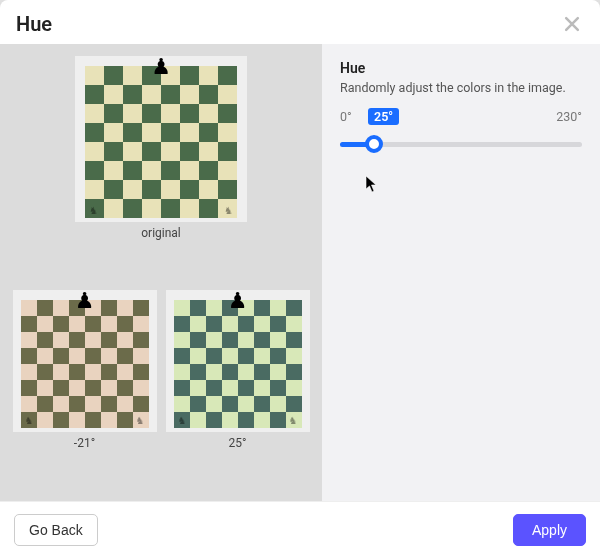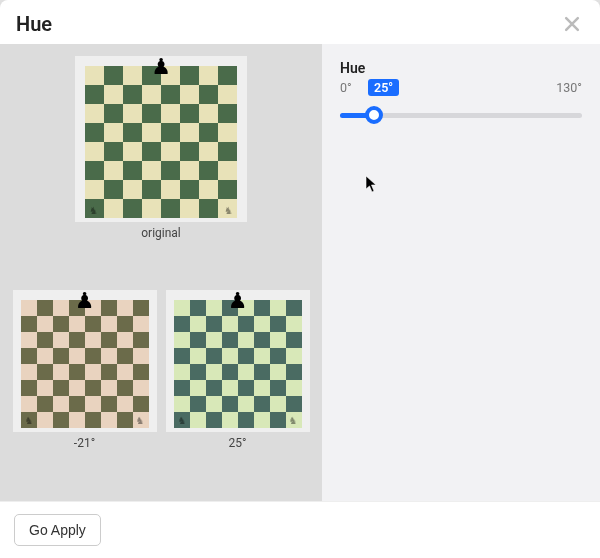--- a/index.html
+++ b/index.html
@@ -505,37 +505,39 @@
                 <span class="corner-icon" style="right:4px">♞</span>
               </div>
           </div>
           <div class="preview-caption">25°</div>
         </div>
       </div>
     </div>
 
     <div class="settings-panel">
       <div class="setting-title">Hue</div>
+      <div class="setting-desc">Randomly adjust the colors in the image.</div>
       <div class="slider-labels">
         <span class="range-end">0°</span>
         <span class="value-badge">25°</span>
-        <span class="range-end">130°</span>
+        <span class="range-end">230°</span>
       </div>
       <div class="slider-wrap">
         <div class="slider-track"></div>
         <div class="slider-fill"></div>
         <div class="slider-thumb"></div>
       </div>
 
       <div class="cursor-arrow">
         <svg viewBox="0 0 14 18">
             <path d="M1 1 L1 14 L4.5 11 L7 17 L9 16 L6.5 10 L11 10 Z" fill="#000" stroke="#fff" stroke-width="0.6"></path>
           </svg>
       </div>
     </div>
 
   </div>
 
   <div class="footer">
-    <button class="btn">Go Apply</button>
+    <button class="btn">Go Back</button>
+    <button class="btn primary">Apply</button>
   </div>
 
 </div>
 
 </body></html>

